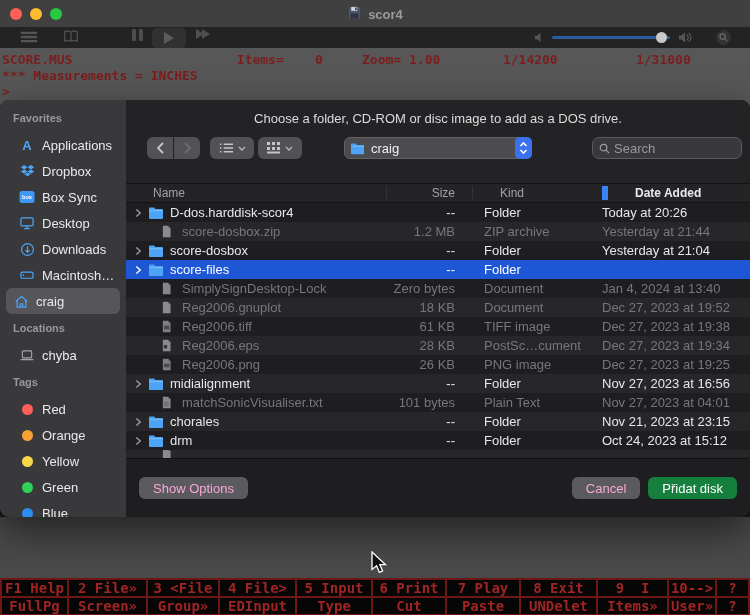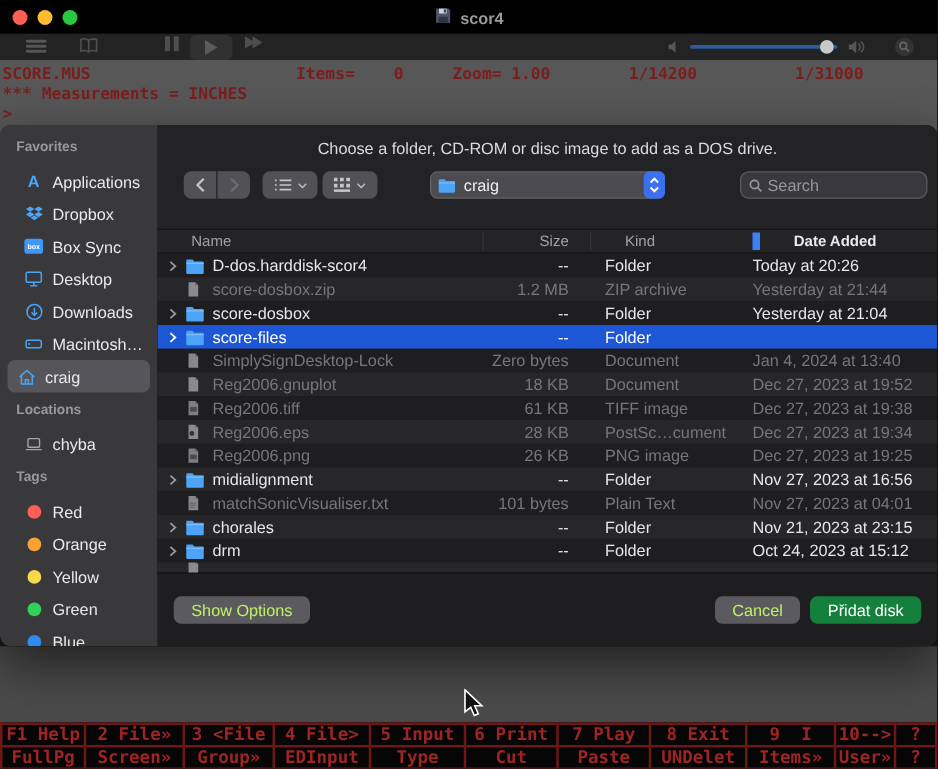--- a/index.html
+++ b/index.html
@@ -3,21 +3,21 @@
 <meta charset="utf-8">
 <style>
   * { margin:0; padding:0; box-sizing:border-box; }
   html,body { background:#111; }
   .screen {
     position:relative; width:750px; height:615px; overflow:hidden;
     background:#1a1a1a; font-family:"Liberation Sans", sans-serif;
     -webkit-font-smoothing:antialiased;
   }
   
-  .titlebar { position:absolute; left:0; top:0; width:750px; height:27px; background:#000000; }
+  .titlebar { position:absolute; left:0; top:0; width:750px; height:27px; background:#404040; }
   .lights { position:absolute; left:10px; top:8px; display:flex; gap:8px; }
   .light { width:12px; height:12px; border-radius:50%; }
   .win-title { position:absolute; left:0; right:0; top:5px; display:flex; justify-content:center; align-items:center; gap:6px;
     color:#9c9c9c; font-size:13px; font-weight:bold; }
   .toolbar { position:absolute; left:0; top:27px; width:750px; height:22px; background:#232323; }
   .tbtn { position:absolute; top:2px; display:flex; align-items:center; justify-content:center; }
   .playbox { position:absolute; left:152px; top:1px; width:34px; height:20px; background:#313131; border-radius:5px;
     display:flex; align-items:center; justify-content:center; }
   .tri { width:0; height:0; border-style:solid; }
   .play-tri { border-width:6px 0 6px 10px; border-color:transparent transparent transparent #5b5b5b; }
@@ -79,33 +79,33 @@
   .colhdr .c.size { text-align:right; padding-right:17px; border-left:1px solid #343437; }
   .colhdr .c.kind { border-left:1px solid #343437; }
   .colhdr .c.date { border-left:6px solid #3b82f6; color:#eaeaec; font-weight:bold; }
 
   .rows { flex:none; height:255px; overflow:hidden; background:#1e1e21; }
   .frow { height:19px; display:grid; grid-template-columns:1fr 86px 130px 148px; align-items:center;
     font-size:13px; color:#e7e7ea; }
   .frow:nth-child(odd) { background:#1e1e21; }
   .frow:nth-child(even) { background:#27272a; }
   .frow.selected { background:#1e57d6 !important; color:#fff; }
-  .frow.dimmed { color:#77777b; }
+  .frow.dimmed { color:#77777b;padding-left:12px; }
   .frow.dimmed .ficon { opacity:.55; }
   .frow.partial { height:8px; overflow:hidden; }
   .ncell { display:flex; align-items:center; overflow:hidden; white-space:nowrap; padding-left:9px; }
   .chev { width:13px; flex:none; color:#9a9a9e; display:flex; align-items:center; }
   .frow.selected .chev { color:#fff; }
   .ficon { width:16px; height:16px; flex:none; margin-right:6px; display:flex; align-items:center; }
   .cell { overflow:hidden; white-space:nowrap; }
   .cell.size { text-align:right; padding-right:17px; }
   .cell.kind { padding-left:12px; }
 
   .dlg-footer { flex:1; display:flex; align-items:center; padding:0 13px; border-top:1px solid #131315; background:#1e1e20; }
-  .btn { height:22px; border:none; border-radius:6px; background:#5a5a5f; color:#bef264; font-size:13px;
+  .btn { height:22px; border:none; border-radius:6px; background:#5a5a5f; color:#f9a8d4; font-size:13px;
     font-family:"Liberation Sans", sans-serif; padding:0 14px; }
   .btn.primary { background:#15803d; color:#fff; margin-left:8px; }
   .spacer { flex:1; }
 
   .cursor { position:absolute; left:371px; top:551px; z-index:50; }
 </style>
 </head>
 <body>
 
 <div class="screen">

